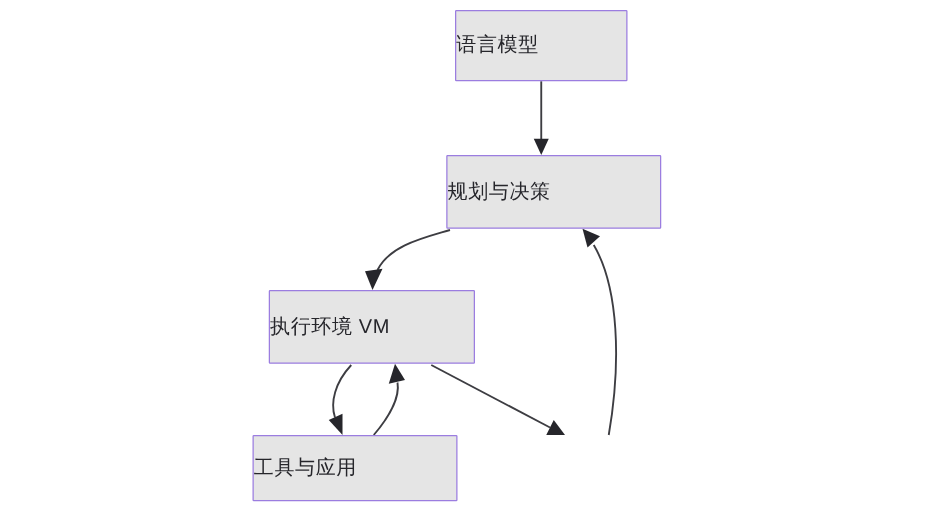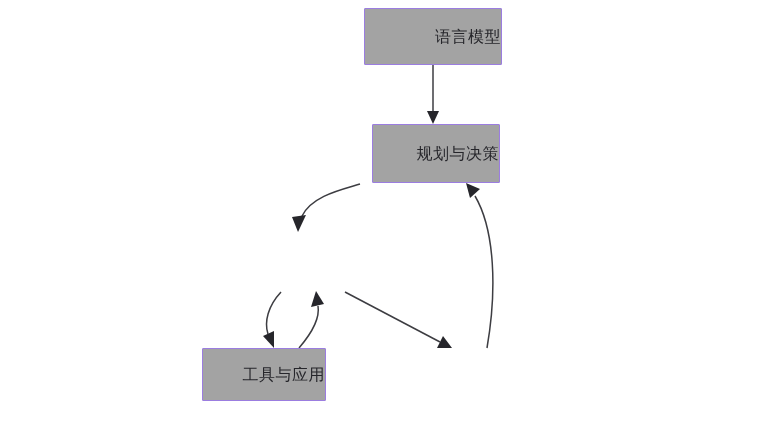--- a/index.html
+++ b/index.html
@@ -23,22 +23,22 @@
     top: 0;
     width: 760px;
     height: 422px;
     pointer-events: none;
   }
   .node {
     position: absolute;
     box-sizing: border-box;
     display: flex;
     align-items: center;
-    justify-content: flex-end;
-    background: #a3a3a3;
+    justify-content: flex-start;
+    background: #e5e5e5;
     border: 1.6px solid #9b7de0;
     border-radius: 1px;
     z-index: 2;
   }
   .node-label {
     font-size: 16px;
     line-height: 1;
     color: #26262b;
     letter-spacing: 0.5px;
     white-space: nowrap;
@@ -90,23 +90,26 @@
       <path class="edge-path" d="M 487 348 C 497 290 495 230 475 196"></path>
       <path class="edge-head" d="M 466 183 L 480 189 L 470 198 Z"></path>
     </g>
 
   </svg>
 
   <div class="node" style="left:364px; top:8px; width:138px; height:57px;">
     <span class="node-label">语言模型</span>
   </div>
 
-  <div class="node" style="left:372px; top:124px; width:128px; height:59px;">
+  <div class="node" style="left:357px; top:124px; width:172px; height:59px;">
     <span class="node-label">规划与决策</span>
   </div>
 
+  <div class="node" style="left:215px; top:232px; width:165px; height:59px;">
+    <span class="node-label">执行环境 VM</span>
+  </div>
 
-  <div class="node" style="left:202px; top:348px; width:124px; height:53px;">
+  <div class="node" style="left:202px; top:348px; width:164px; height:53px;">
     <span class="node-label">工具与应用</span>
   </div>
 
 
 </div>
 
 </body></html>

